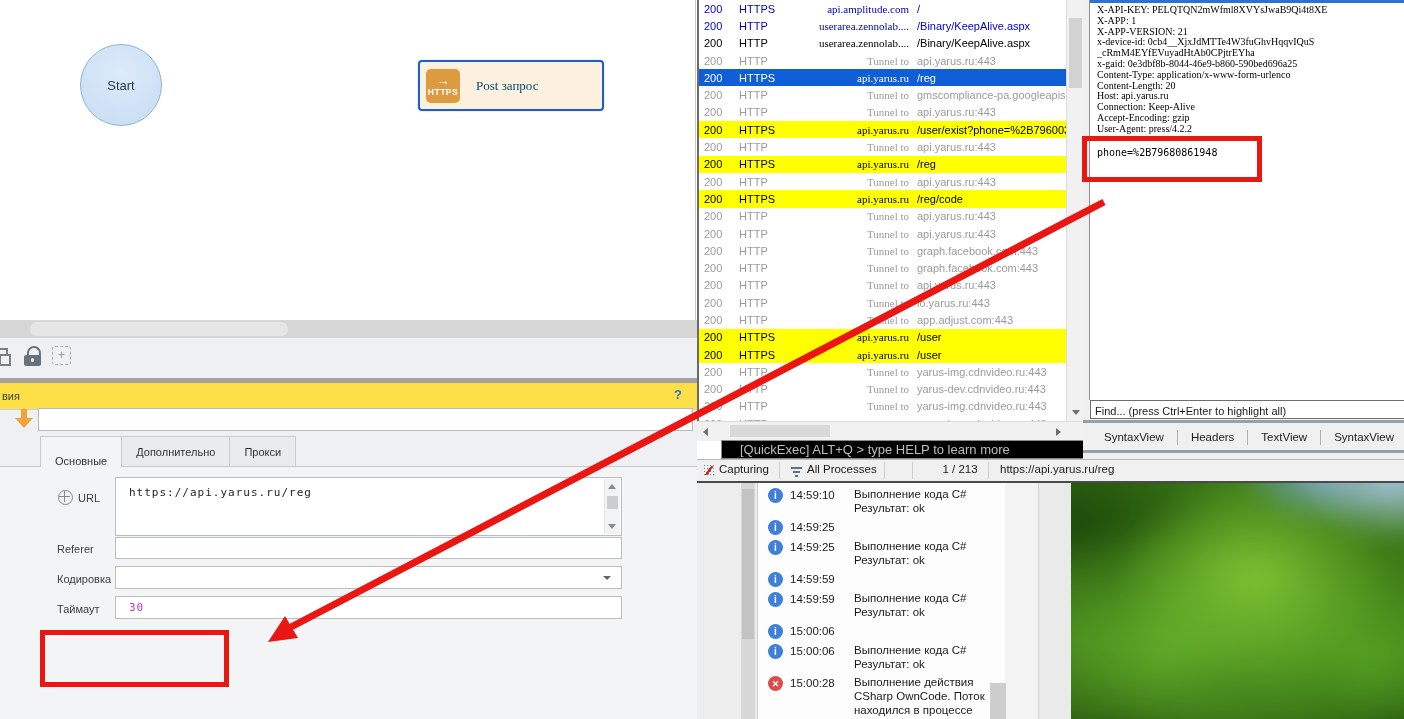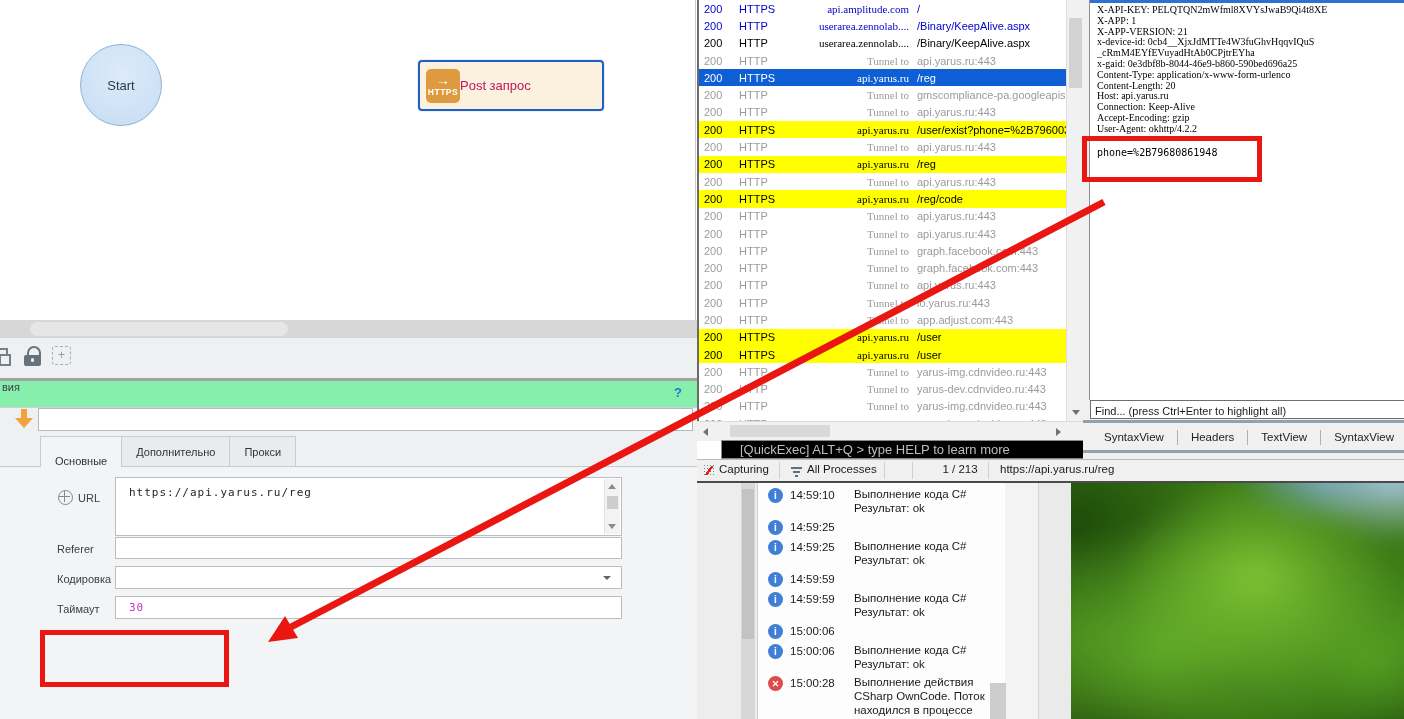--- a/index.html
+++ b/index.html
@@ -9,36 +9,36 @@
   .flow-area{position:absolute;left:0;top:0;width:695px;height:320px;background:#fff;border-right:1px solid #c9c9c9;}
   .start-node{position:absolute;left:80px;top:44px;width:80px;height:80px;border-radius:50%;
     background:radial-gradient(circle at 50% 35%,#ddebfb,#c6dcf2);border:1px solid #8fb2d5;
     display:flex;align-items:center;justify-content:center;font-size:13px;color:#2d3a46;}
   .post-node{position:absolute;left:418px;top:60px;width:182px;height:47px;background:#fcf0df;
     border:2px solid #1d5fc4;border-radius:4px;display:flex;align-items:center;box-shadow:0 0 0 1px #e8f0fa;}
   .post-icon{width:34px;height:34px;margin-left:6px;border-radius:5px;background:#de9a3f;
     display:flex;flex-direction:column;align-items:center;justify-content:center;}
   .post-icon .arrow{color:#fff;font-weight:bold;font-size:14px;line-height:13px;}
   .post-icon .word{color:#fff;font-weight:bold;font-size:8.5px;letter-spacing:.5px;line-height:10px;}
-  .post-label{margin-left:0;font-size:13px;color:#be185d;}
+  .post-label{margin-left:16px;font-size:13px;color:#0c4a6e;font-family:Liberation Serif, serif;}
   
   .hscroll-track{position:absolute;left:0;top:320px;width:697px;height:18px;background:#d7d7d7;}
   .hscroll-thumb{position:absolute;left:30px;top:2px;width:258px;height:14px;background:#e6e6e6;border-radius:7px;}
   .settings{position:absolute;left:0;top:338px;width:697px;height:381px;background:#eef0f2;}
   .cut-icon{position:absolute;left:-4px;top:10px;width:13px;height:16px;}
   .cut-icon:before{content:"";position:absolute;left:0;top:0;width:8px;height:8px;border:2px solid #74808a;}
   .cut-icon:after{content:"";position:absolute;left:3px;top:6px;width:8px;height:8px;border:2px solid #74808a;background:#eef0f2;}
   .lock-icon{position:absolute;left:24px;top:8px;width:18px;height:22px;}
   .lock-icon .shackle{position:absolute;left:3px;top:0;width:10px;height:10px;border:2.5px solid #68727c;border-bottom:none;border-radius:7px 7px 0 0;}
   .lock-icon .lbody{position:absolute;left:0;top:9px;width:17px;height:11px;background:#68727c;border-radius:2px;}
   .lock-icon .keyhole{position:absolute;left:7px;top:12px;width:3px;height:4px;background:#eef0f2;border-radius:2px;}
   .addreg-icon{position:absolute;left:52px;top:8px;width:17px;height:17px;border:1px dashed #a8b0b6;border-radius:3px;
     color:#949ca4;font-size:12px;line-height:16px;text-align:center;}
-  .props-header{position:absolute;left:0;top:40px;width:697px;height:26px;background:#86efac;
-    border-top:3px solid #a3a3a3;border-bottom:1px solid #cdd2d6;display:flex;}
+  .props-header{position:absolute;left:0;top:40px;width:697px;height:26px;background:#fde047;
+    border-top:5px solid #a3a3a3;border-bottom:1px solid #cdd2d6;display:flex;align-items:center;}
   .props-title{font-size:11px;color:#3c4043;margin-left:2px;}
   .props-help{position:absolute;left:674px;top:4px;color:#2a70d8;font-weight:bold;font-size:13px;cursor:pointer;}
   .insert-arrow{position:absolute;left:15px;top:71px;width:18px;height:20px;}
   .insert-arrow .stem{position:absolute;left:6px;top:0;width:6px;height:9px;background:#f2a33c;}
   .insert-arrow .head{position:absolute;left:0;top:9px;width:0;height:0;border-left:9px solid transparent;border-right:9px solid transparent;border-top:10px solid #f2a33c;}
   .top-input{position:absolute;left:38px;top:70px;width:653px;height:21px;background:#fff;border:1px solid #b6babe;}
   .tabs-row{position:absolute;left:40px;top:99px;height:30px;display:flex;align-items:flex-end;}
   .tab{height:29px;padding:0 14px;display:flex;align-items:center;font-size:11px;color:#333;
     background:#e9ebed;border:1px solid #c8ccd0;border-left:none;}
   .tab:first-child{border-left:1px solid #c8ccd0;align-items:flex-end;}
@@ -411,21 +411,21 @@
       <div class="hline">X-APP: 1</div>
       <div class="hline">X-APP-VERSION: 21</div>
       <div class="hline">x-device-id: 0cb4__XjxJdMTTe4W3fuGhvHqqvIQuS</div>
       <div class="hline">_cRmM4EYfEVuyadHtAb0CPjtrEYha</div>
       <div class="hline">x-gaid: 0e3dbf8b-8044-46e9-b860-590bed696a25</div>
       <div class="hline">Content-Type: application/x-www-form-urlenco</div>
       <div class="hline">Content-Length: 20</div>
       <div class="hline">Host: api.yarus.ru</div>
       <div class="hline">Connection: Keep-Alive</div>
       <div class="hline">Accept-Encoding: gzip</div>
-      <div class="hline">User-Agent: okhttp/4.2.2</div>
+      <div class="hline">User-Agent: press/4.2.2</div>
     </div>
     <div class="body-line">phone=%2B79680861948</div>
     <div class="find-bar">
       <input placeholder="Find... (press Ctrl+Enter to highlight all)" style="">
     </div>
     <div class="insp-bar" style="top:420px;"></div>
     <div class="insp-tabs">
       <span class="insp-tab">SyntaxView</span>
       <span class="insp-tabsep"></span>
       <span class="insp-tab">Headers</span>

